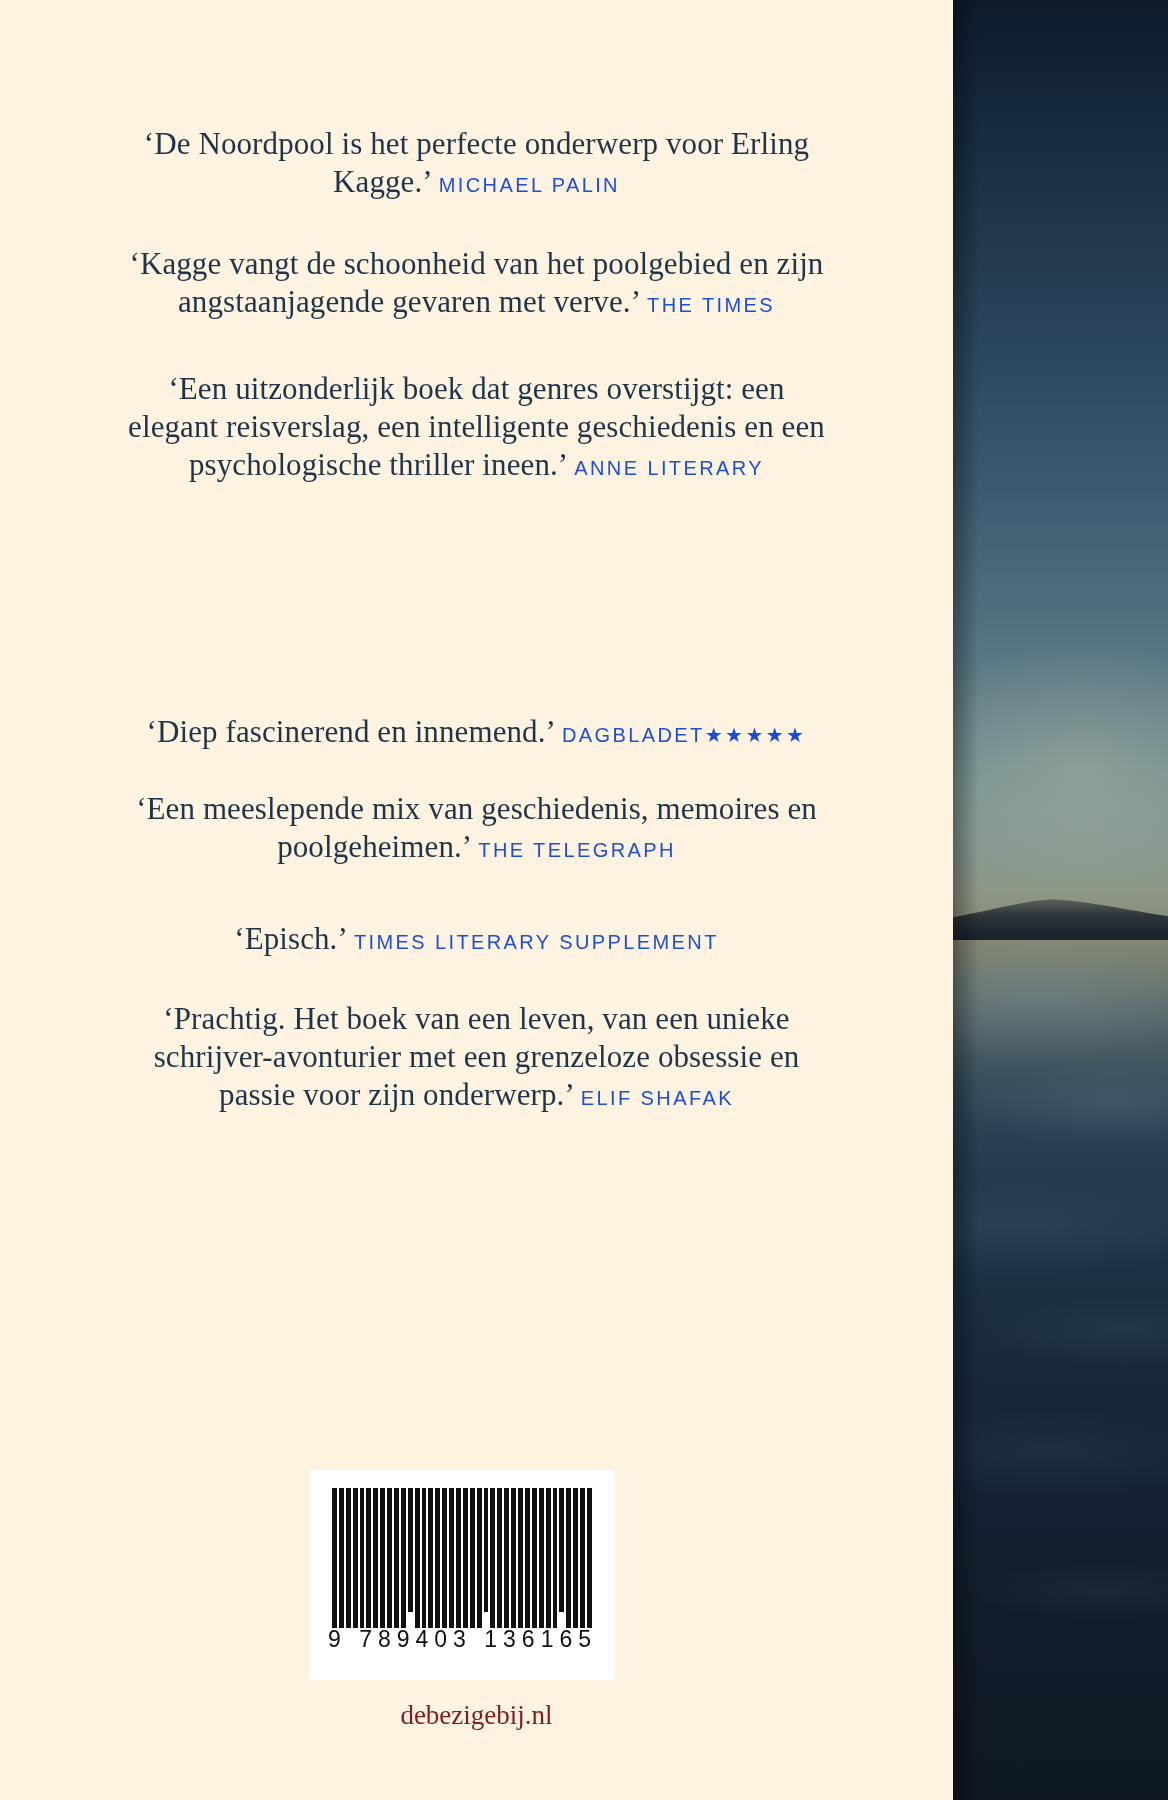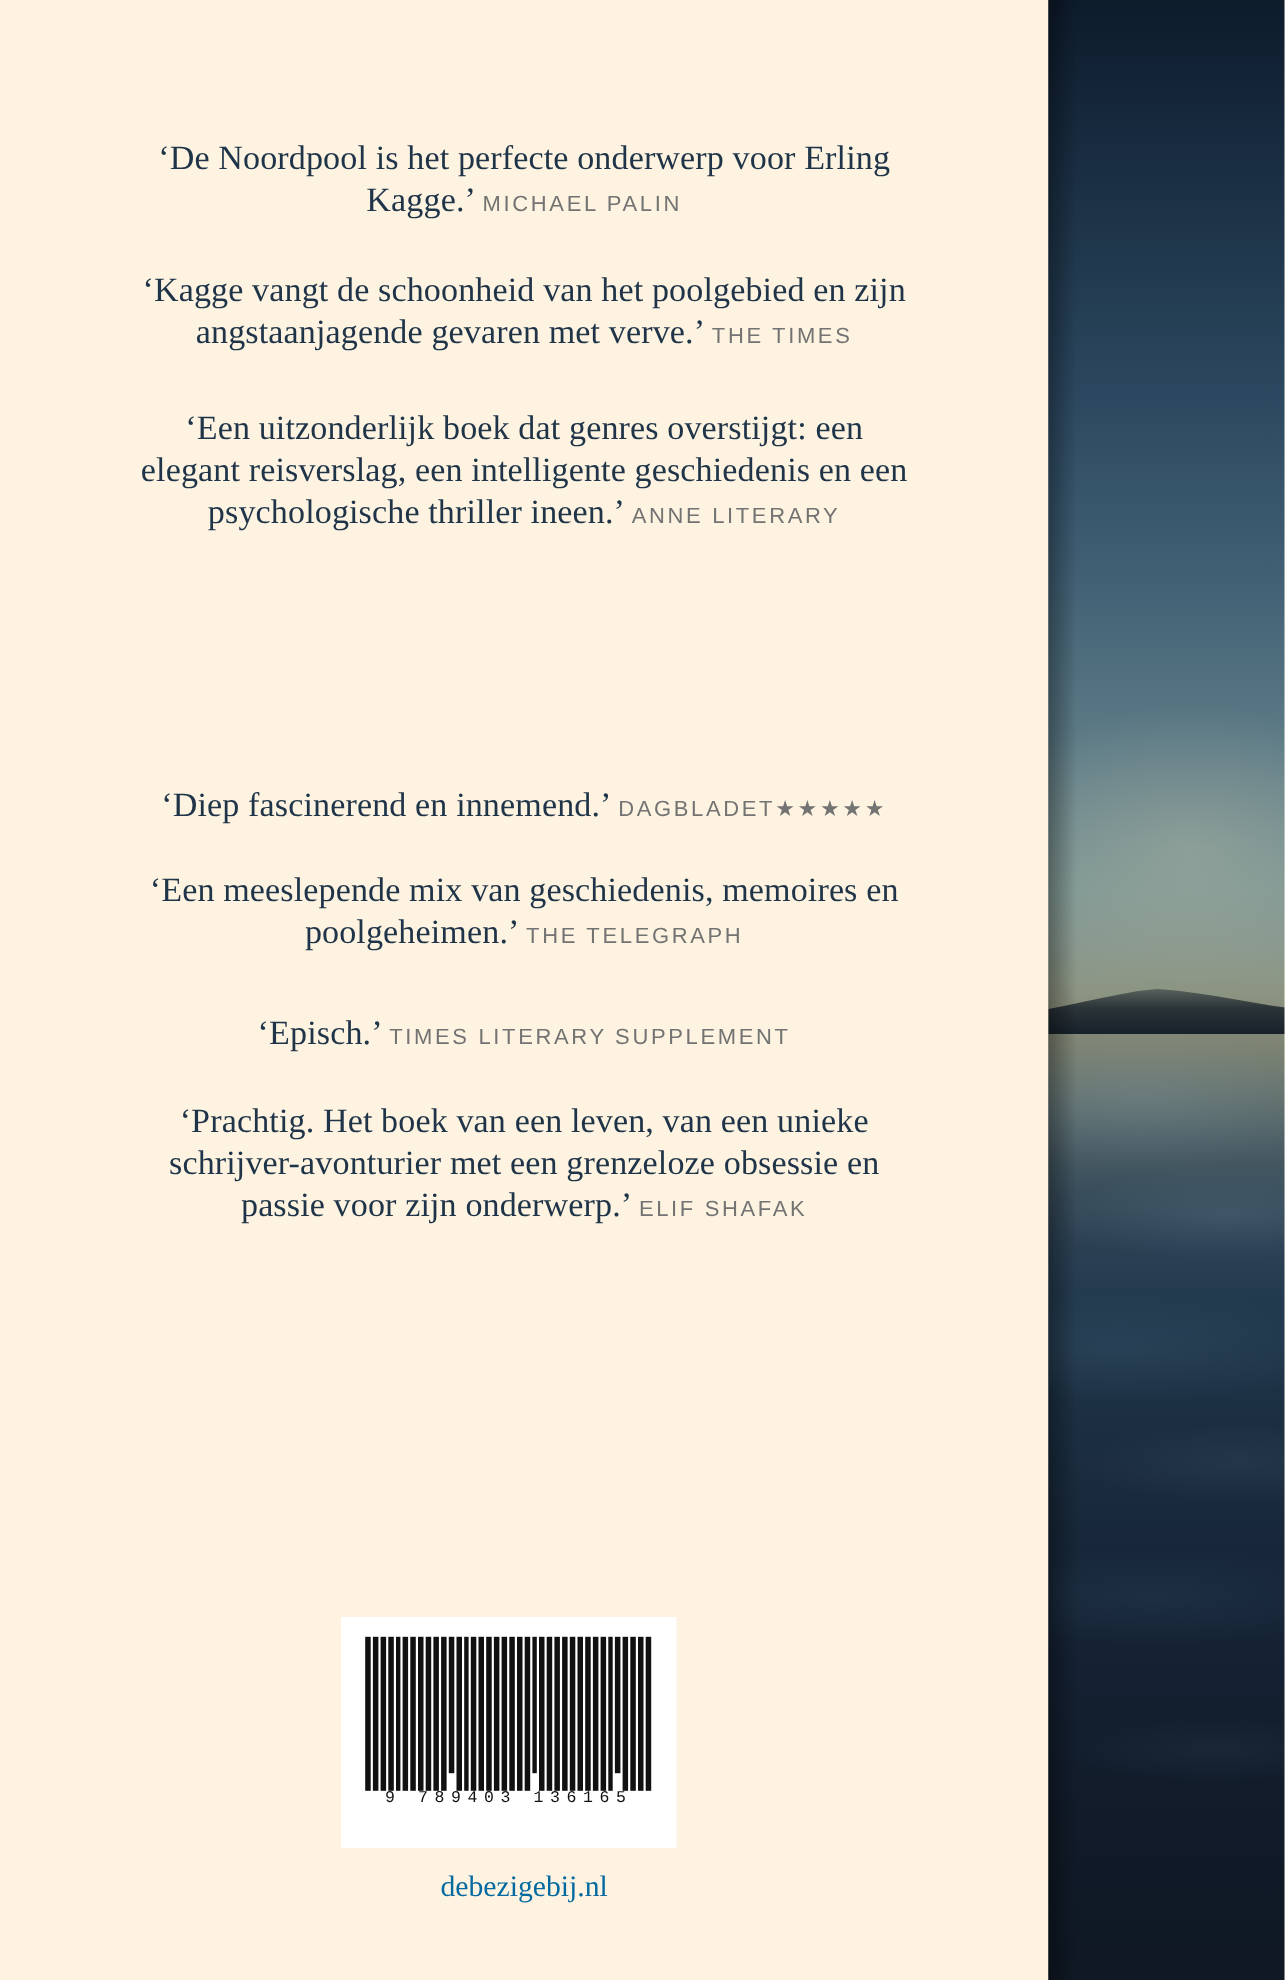--- a/index.html
+++ b/index.html
@@ -119,21 +119,21 @@
   }
   .quote .q-text {
     font-family: "Liberation Serif", serif;
     font-size: 31px;
     letter-spacing: 0.1px;
   }
   .quote .q-source {
     font-family: "Liberation Sans", sans-serif;
     font-size: 20px;
     letter-spacing: 2.4px;
-    color: #737373;
+    color: #1d4ed8;
     white-space: nowrap;
   }
   .quote.block-src .q-source {
     display: block;
     margin-top: 8px;
   }
   .quote.inline-src .q-source {
     display: inline;
     margin-left: 6px;
   }
@@ -174,34 +174,34 @@
     height: 140px;
     margin-right: 2px;
   }
   .barcode-bars span.short { height: 124px; }
   .barcode-number {
     position: absolute;
     left: 0;
     right: 0;
     top: 156px;
     text-align: center;
-    font-family: Liberation Mono, monospace;
-    font-size: 15px;
+    font-family: Liberation Sans, sans-serif;
+    font-size: 23px;
     letter-spacing: 6px;
     color: #111111;
   }
   .publisher {
     position: absolute;
     left: 0;
     width: 953px;
     top: 1700px;
     text-align: center;
     font-family: "Liberation Serif", serif;
     font-size: 27px;
-    color: #0369a1;
+    color: #7f1d1d;
   }
 </style>
 </head>
 <body>
 
 <div class="cover">
 
   <div class="photo-strip">
     <div class="glow"></div>
     <div class="ridge"></div>

